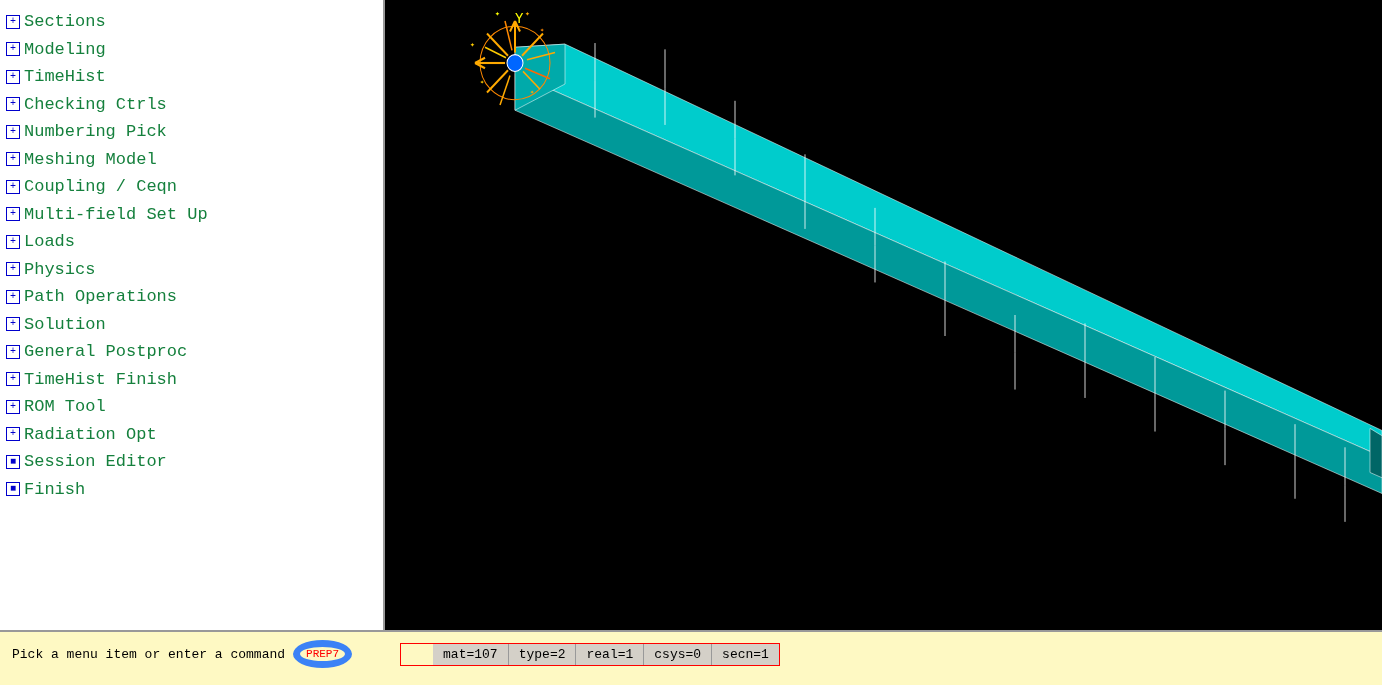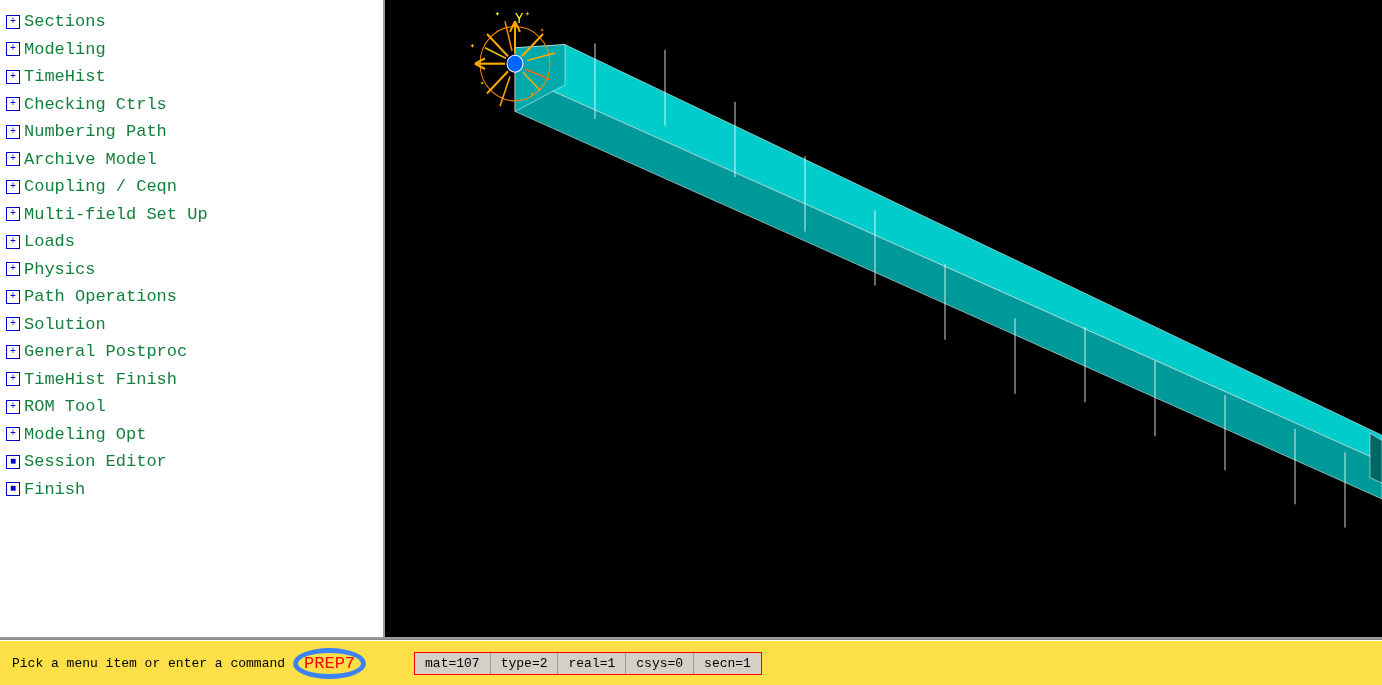--- a/index.html
+++ b/index.html
@@ -76,25 +76,25 @@
     
     .beam-svg {
       position: absolute;
       top: 0;
       left: 0;
       width: 100%;
       height: 100%;
     }
 
     .bottom-bar {
-      height: 48px;
-      background: #fde047;
+      height: 55px;
+      background: #fef9c3;
       border-top: 2px solid #999;
       display: flex;
-      flex-direction: column;
+      flex-direction: row;
     }
 
     .bottom-separator {
       height: 3px;
       background: #a0a0a0;
       border-top: 1px solid #888;
       border-bottom: 1px solid #fff;
     }
 
     .command-row {
@@ -106,32 +106,33 @@
     }
 
     .command-text {
       font-family: 'Courier New', monospace;
       font-size: 13px;
       color: #000;
     }
 
     .prep7-badge {
       display: inline-block;
-      border: 5px solid #3b82f6;
+      border: 7px solid #3b82f6;
       border-radius: 50%;
       padding: 1px 6px;
       color: red;
       font-family: 'Courier New', monospace;
-      font-size: 17px;
+      font-size: 11px;
     }
 
     .params-box {
       display: flex;
       border: 1px solid red;
       margin-left: 40px;
+      padding-left: 32px;
     }
 
     .param-cell {
       padding: 3px 10px;
       font-family: 'Courier New', monospace;
       font-size: 13px;
       color: #000;
       border-right: 1px solid #999;
       background: #d4d0c8;
       white-space: nowrap;
@@ -159,25 +160,25 @@
       <div class="sidebar-item">
         <span class="expand-icon">+</span>
         <span class="sidebar-label">TimeHist</span>
       </div>
       <div class="sidebar-item">
         <span class="expand-icon">+</span>
         <span class="sidebar-label">Checking Ctrls</span>
       </div>
       <div class="sidebar-item">
         <span class="expand-icon">+</span>
-        <span class="sidebar-label">Numbering Path</span>
-      </div>
-      <div class="sidebar-item">
-        <span class="expand-icon">+</span>
-        <span class="sidebar-label">Archive Model</span>
+        <span class="sidebar-label">Numbering Pick</span>
+      </div>
+      <div class="sidebar-item">
+        <span class="expand-icon">+</span>
+        <span class="sidebar-label">Meshing Model</span>
       </div>
       <div class="sidebar-item">
         <span class="expand-icon">+</span>
         <span class="sidebar-label">Coupling / Ceqn</span>
       </div>
       <div class="sidebar-item">
         <span class="expand-icon">+</span>
         <span class="sidebar-label">Multi-field Set Up</span>
       </div>
       <div class="sidebar-item">
@@ -203,21 +204,21 @@
       <div class="sidebar-item">
         <span class="expand-icon">+</span>
         <span class="sidebar-label">TimeHist Finish</span>
       </div>
       <div class="sidebar-item">
         <span class="expand-icon">+</span>
         <span class="sidebar-label">ROM Tool</span>
       </div>
       <div class="sidebar-item">
         <span class="expand-icon">+</span>
-        <span class="sidebar-label">Modeling Opt</span>
+        <span class="sidebar-label">Radiation Opt</span>
       </div>
       <div class="sidebar-item">
         <span class="expand-icon">■</span>
         <span class="sidebar-label">Session Editor</span>
       </div>
       <div class="sidebar-item">
         <span class="expand-icon">■</span>
         <span class="sidebar-label">Finish</span>
       </div>
     </div>

